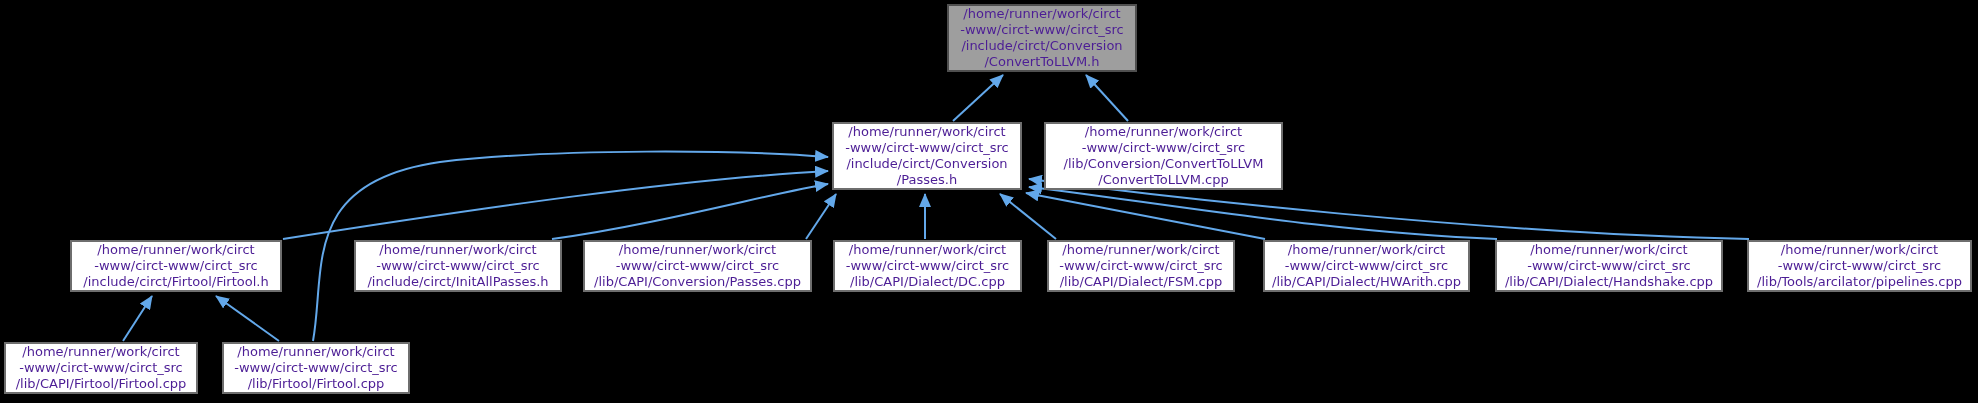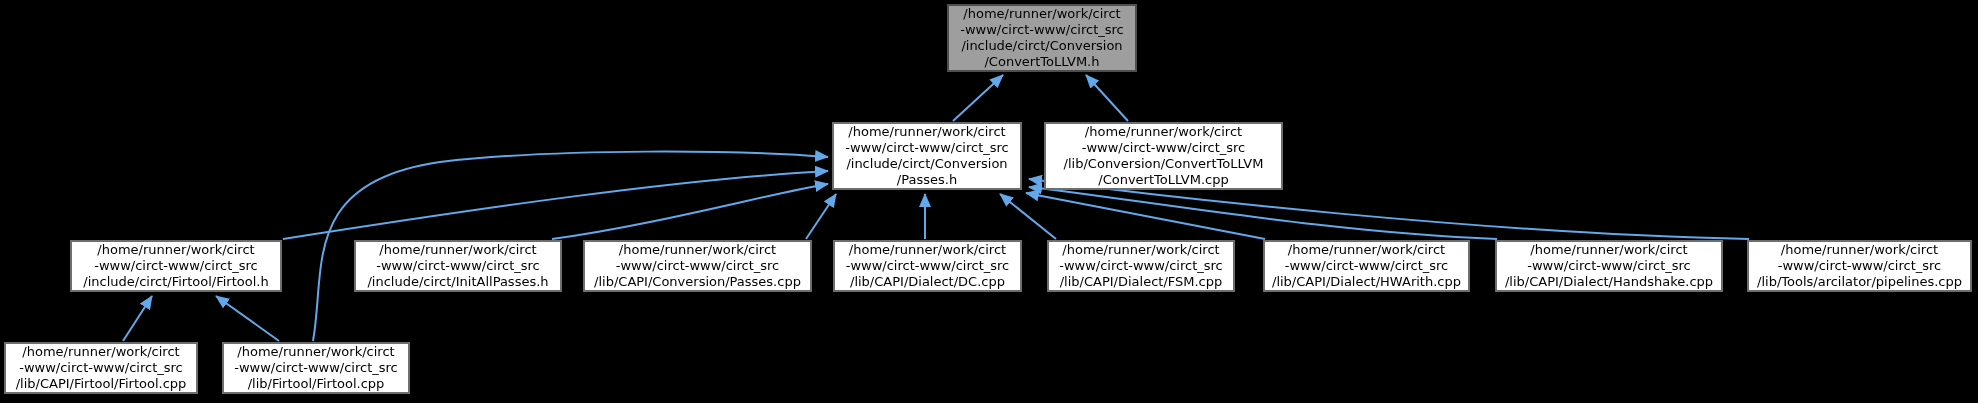--- a/index.html
+++ b/index.html
@@ -16,21 +16,21 @@
     position: absolute;
     left: 0; top: 0;
     width: 1978px; height: 403px;
     pointer-events: none;
   }
   .node {
     position: absolute;
     box-sizing: border-box;
     background: #ffffff;
     border: 2px solid #6e6e6e;
-    color: #000000;
+    color: #4c1d95;
     display: flex;
     align-items: center;
     justify-content: center;
     text-align: center;
     font-size: 13px;
     line-height: 16px;
     white-space: pre-line;
     cursor: pointer;
     z-index: 2;
   }

